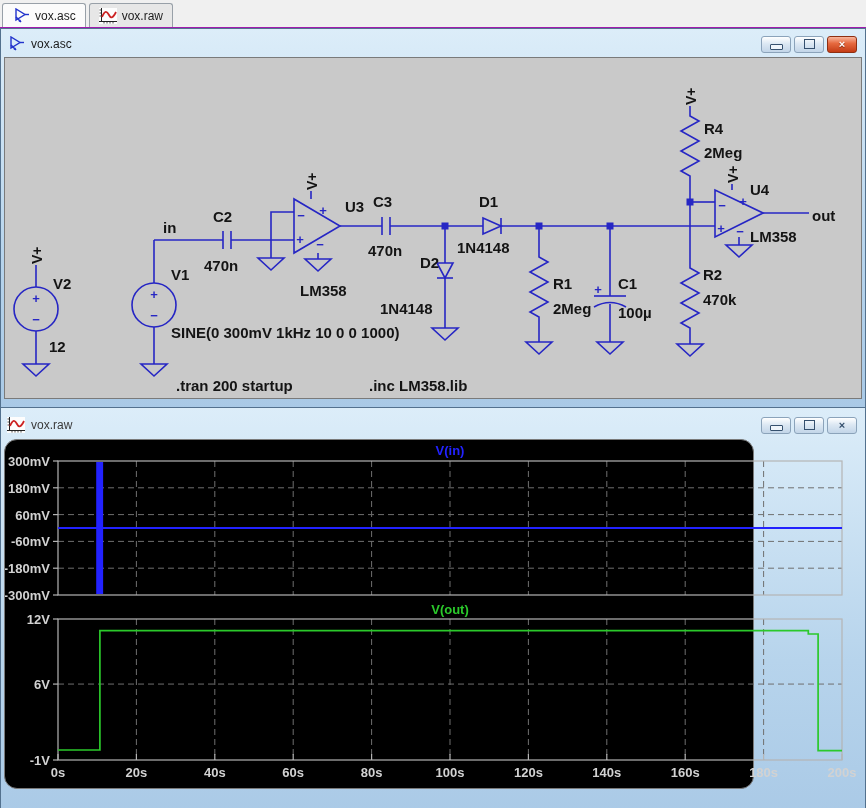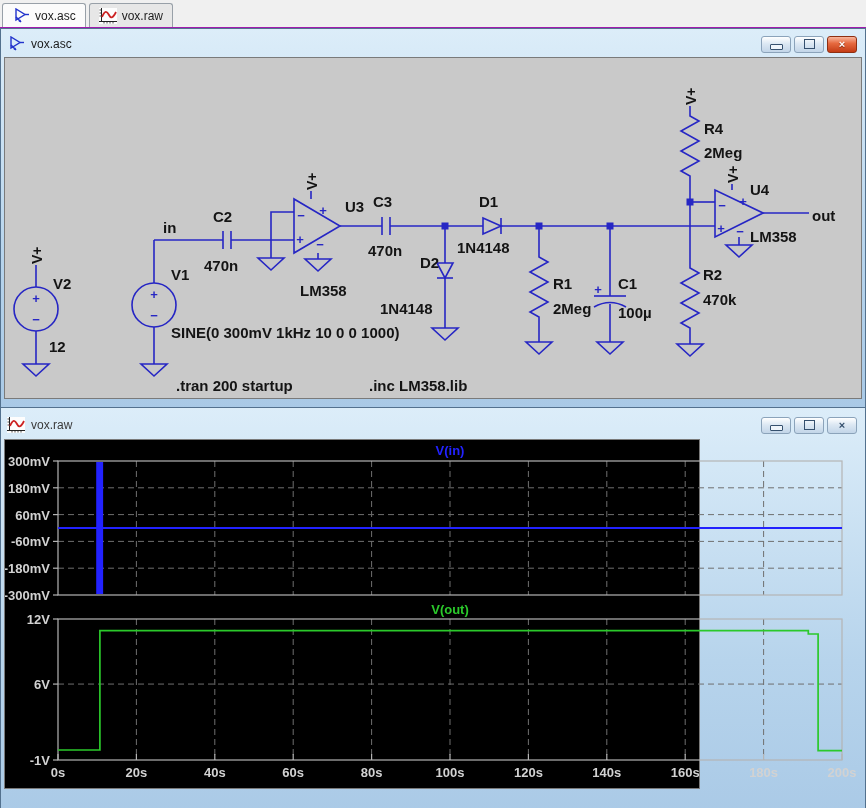--- a/index.html
+++ b/index.html
@@ -21,21 +21,21 @@
   .winbtns{margin-left:auto;display:flex;gap:3px;padding-right:2px;}
   .wbtn{width:30px;height:17px;border:1px solid #8ba3ba;border-radius:3px;background:linear-gradient(#ffffff,#dce8f3 45%,#c2d5e8);display:flex;align-items:center;justify-content:center;box-sizing:border-box;}
   .wbtn .bar{width:11px;height:4px;border:1px solid #35506e;background:#eef4fa;border-radius:1px;margin-top:6px;}
   .wbtn .box{width:9px;height:8px;border:1px solid #35506e;background:transparent;}
   .wbtn .x{font-size:11px;font-weight:bold;color:#35506e;line-height:1;}
   .wbtn.close-active{background:linear-gradient(#f8b69e,#e66a40 42%,#c43c16);border-color:#8e2f12;}
   .wbtn.close-active .x{color:#fff;text-shadow:0 1px 1px #7a2810;}
 
   .client{border:1px solid #7a7a7a;box-sizing:border-box;}
   .schematic-canvas{width:858px;height:342px;background:#c9c9c9;}
-  .wave-client{width:696px;height:350px;background:#000;}
+  .wave-client{width:750px;height:350px;background:#000;border-radius:13px;}
 
   
   .schsvg{display:block;width:856px;height:340px;}
   .slabel{font:bold 15px "Liberation Sans",sans-serif;fill:#141414;}
   .vflag{font:bold 14px "Liberation Sans",sans-serif;fill:#141414;}
   .bluemark{font:bold 13px "Liberation Sans",sans-serif;fill:#2626c4;}
 
   
   .wavesvg{display:block;width:856px;height:348px;}
   .pbox{fill:none;stroke:#b5b5b5;stroke-width:1.2;}

